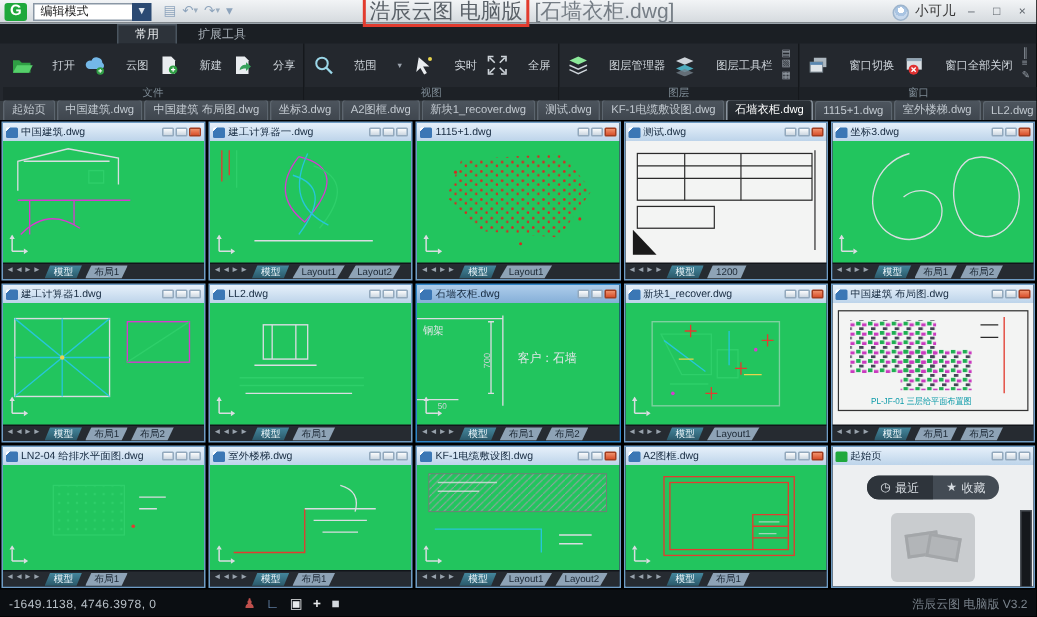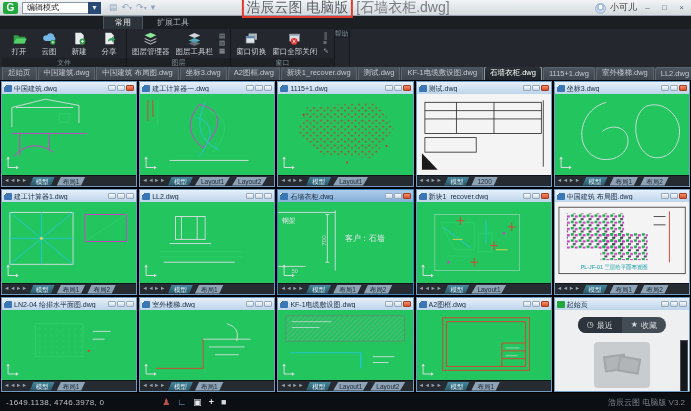--- a/index.html
+++ b/index.html
@@ -17,28 +17,28 @@
   .qi small{font-size:6px;vertical-align:middle;color:#8fa3b8}
   .apptitle{position:absolute;left:50%;transform:translateX(-50%);display:flex;align-items:center;font-size:14px;white-space:nowrap}
   .red-box{border:2px solid #e23b2e;padding:0 3px;color:#5a6168;line-height:1.2}
   .doc-name{color:#757d85;margin-left:3px}
   .userarea{margin-left:auto;display:flex;align-items:flex-end;gap:4px;font-size:9px;color:#333}
   .avatar{width:11px;height:11px;border-radius:50%;background:radial-gradient(circle at 50% 32%,#fff 0 2px,#a9c4e2 2px 4px,#c7d8ec 4px);border:1px solid #9db4cc}
   .winbtn{font-size:8px;color:#5a6168;width:13px;text-align:center;line-height:12px}
 
   
   .ribbon{background:#24282e;flex:none}
-  .rtabs{display:flex;height:13px;background:#1b1f24;align-items:flex-end;padding-left:103px;gap:3px}
+  .rtabs{display:flex;height:13px;background:#1b1f24;align-items:flex-end;padding-left:78px;gap:3px}
   .rtab{font-size:8px;color:#a8b0b8;padding:1px 11px;line-height:1.2}
   .rtab.active{background:#2d333a;border:1px solid #4a555f;border-bottom:none;color:#e8ebee}
   .rbody{display:flex;align-items:stretch;height:38px;padding:0 2px}
   .rgroup{display:flex;flex-direction:column;border-right:1px solid #15181c;padding:0 2px}
   .rgroup-btns{display:flex;flex:1;align-items:center}
   .rgroup-label{font-size:7px;color:#7f8c96;text-align:center;height:9px;line-height:9px;background:#1d2126;margin:0 -2px}
-  .rbtn{min-width:30px;display:flex;flex-direction:column;align-items:center;justify-content:center;font-size:7.5px;color:#ced4da;gap:1px;padding:0 3px;white-space:nowrap}
+  .rbtn{min-width:30px;display:flex;flex-direction:row;align-items:center;justify-content:center;font-size:7.5px;color:#ced4da;gap:13px;padding:0 3px;white-space:nowrap}
   .rbtn svg{width:15px;height:15px;flex:none}
   .caret{font-size:5px;color:#9aa2ab;line-height:2px}
   .minicol{display:flex;flex-direction:column;justify-content:center;gap:1px;color:#9aa2ab;font-size:6.5px;padding:0 3px;line-height:1}
 
   
   .doctabs{height:13px;background:#3a4046;display:flex;align-items:flex-end;padding:0 2px;gap:1px;overflow:hidden;flex:none}
   .dtab{font-size:7.5px;color:#c2c9d0;background:linear-gradient(#4d555e,#3f464e);border:1px solid #5c656e;border-bottom:none;border-radius:3px 3px 0 0;padding:1px 5px 2px;white-space:nowrap}
   .dtab.active{background:linear-gradient(#2a3036,#20252b);color:#fff;border-color:#8a949e}
 
   
@@ -179,20 +179,46 @@
           <svg viewBox="0 0 18 18">
               <path d="M4 2 h7 l3 3 v11 h-10 z" fill="#e9ecef"></path>
               <path d="M7 13 c0-3 2-4.5 5-4.5 l0-2 4 3.5 -4 3.5 0-2 c-2.4 0-4 .5-5 1.5 z" fill="#36a05a"></path>
             </svg>
           <span>分享</span>
         </div>
       </div>
       <div class="rgroup-label">文件</div>
     </div>
 
+    <div class="rgroup">
+      <div class="rgroup-btns">
+        <div class="rbtn">
+          <svg viewBox="0 0 18 18">
+              <circle cx="8" cy="7.5" r="4.6" stroke="#9bd7e8" fill="none" stroke-width="1.6"></circle>
+              <line x1="11.5" y1="11" x2="16" y2="15.5" stroke="#9bd7e8" stroke-width="1.8"></line>
+            </svg>
+          <span>范围</span>
+          <span class="caret">▼</span>
+        </div>
+        <div class="rbtn">
+          <svg viewBox="0 0 18 18">
+              <path d="M5 2.5 l8.5 7.5 h-5 l3 5.2 -2.2 1.1 -3-5.2 -3.3 3.2 z" fill="#e9ecef"></path>
+              <circle cx="14" cy="4" r="1.6" fill="#e8d44d"></circle>
+            </svg>
+          <span>实时</span>
+        </div>
+        <div class="rbtn">
+          <svg viewBox="0 0 18 18">
+              <path d="M2 6 V2 h4 M12 2 h4 v4 M16 12 v4 h-4 M6 16 H2 v-4 M3 3 l4 4 M15 3 l-4 4 M15 15 l-4-4 M3 15 l4-4" stroke="#ced4da" fill="none" stroke-width="1.3"></path>
+            </svg>
+          <span>全屏</span>
+        </div>
+      </div>
+      <div class="rgroup-label">视图</div>
+    </div>
 
     <div class="rgroup">
       <div class="rgroup-btns">
         <div class="rbtn">
           <svg viewBox="0 0 18 18">
               <path d="M9 2 l7 3.2 -7 3.2 -7-3.2 z" fill="#8ce99a"></path>
               <path d="M2 9 l7 3.2 7-3.2 M2 12.5 l7 3.2 7-3.2" stroke="#ced4da" fill="none" stroke-width="1.1"></path>
             </svg>
           <span>图层管理器</span>
         </div>

